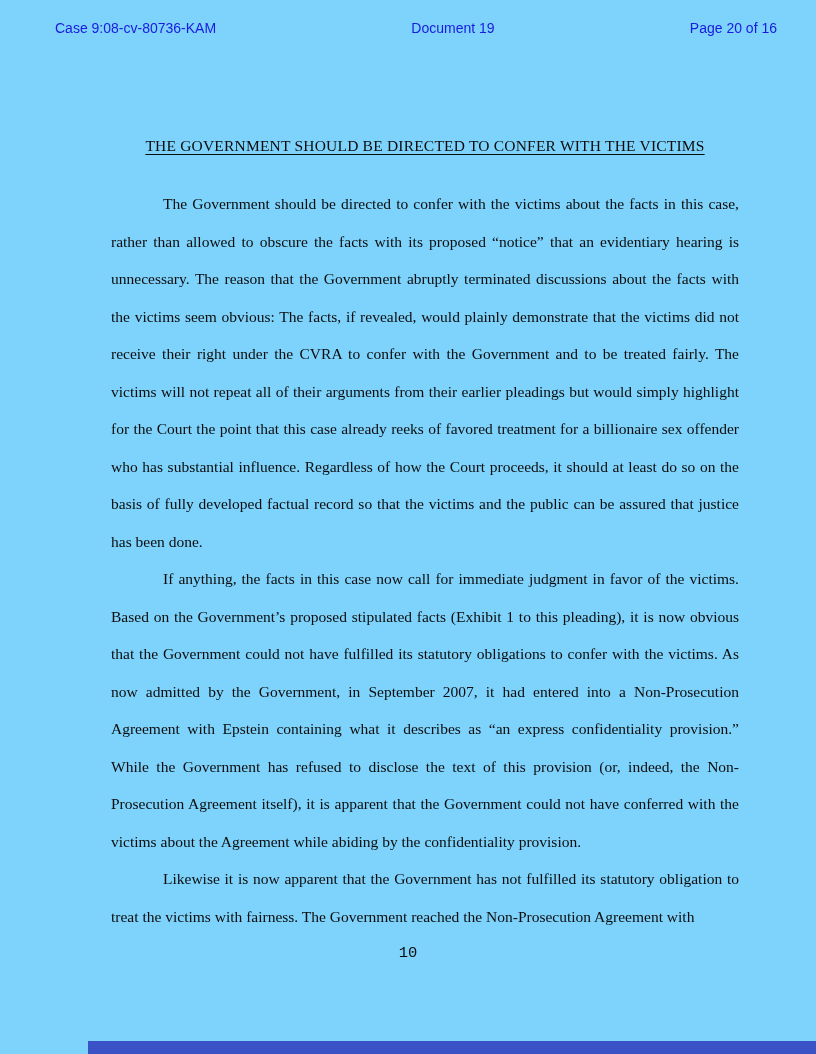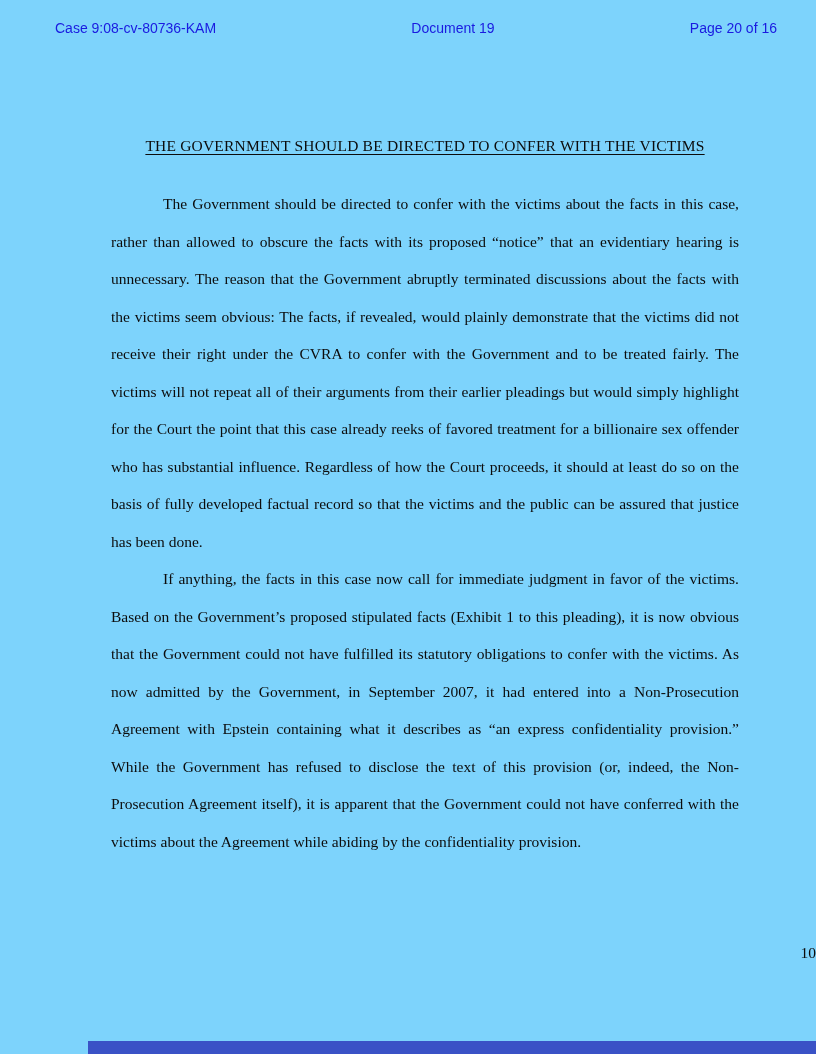--- a/index.html
+++ b/index.html
@@ -53,23 +53,24 @@
     line-height: 37.5px;
     text-align: justify;
     text-indent: 52px;
     color: #0c0c0c;
   }
   .page-number {
     position: absolute;
     top: 944px;
     left: 0;
     width: 816px;
-    text-align: right;
+    text-align: center;
     font-size: 15.5px;
     color: #0c0c0c;
+    font-family: Liberation Mono, monospace;
   }
   .scan-bottom-bar {
     position: absolute;
     left: 88px;
     right: 0;
     bottom: 0;
     height: 13px;
     background: #3a52c6;
   }
 </style>
@@ -85,20 +86,21 @@
   </div>
 
   <div class="content">
     <div class="heading">
       <span class="hline">THE GOVERNMENT SHOULD BE DIRECTED TO CONFER WITH THE VICTIMS</span><br>
     </div>
 
     <div class="body-text">
       <p>The Government should be directed to confer with the victims about the facts in this case, rather than allowed to obscure the facts with its proposed “notice” that an evidentiary hearing is unnecessary.  The reason that the Government abruptly terminated discussions about the facts with the victims seem obvious:  The facts, if revealed, would plainly demonstrate that the victims did not receive their right under the CVRA to confer with the Government and to be treated fairly.  The victims will not repeat all of their arguments from their earlier pleadings but would simply highlight for the Court the point that this case already reeks of favored treatment for a billionaire sex offender who has substantial influence.  Regardless of how the Court proceeds, it should at least do so on the basis of fully developed factual record so that the victims and the public can be assured that justice has been done.</p>
       <p>If anything, the facts in this case now call for immediate judgment in favor of the victims.  Based on the Government’s proposed stipulated facts (Exhibit 1 to this pleading), it is now obvious that the Government could not have fulfilled its statutory obligations to confer with the victims.  As now admitted by the Government, in September 2007, it had entered into a Non-Prosecution Agreement with Epstein containing what it describes as “an express confidentiality provision.”  While the Government has refused to disclose the text of this provision (or, indeed, the Non-Prosecution Agreement itself), it is apparent that the Government could not have conferred with the victims about the Agreement while abiding by the confidentiality provision.</p>
+      <p>Likewise it is now apparent that the Government has not fulfilled its statutory obligation to treat the victims with fairness.  The Government reached the Non-Prosecution Agreement with</p>
     </div>
   </div>
 
   <div class="page-number">10</div>
 
   <div class="scan-bottom-bar"></div>
 
 </div>
 
 </body></html>

